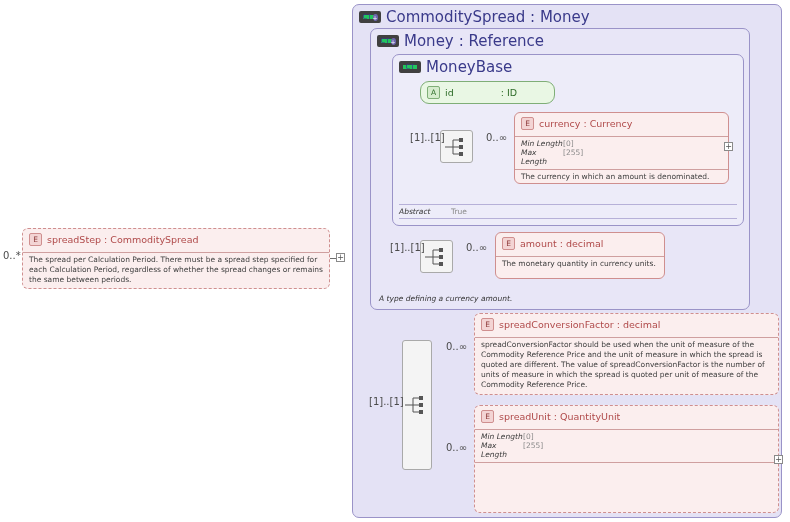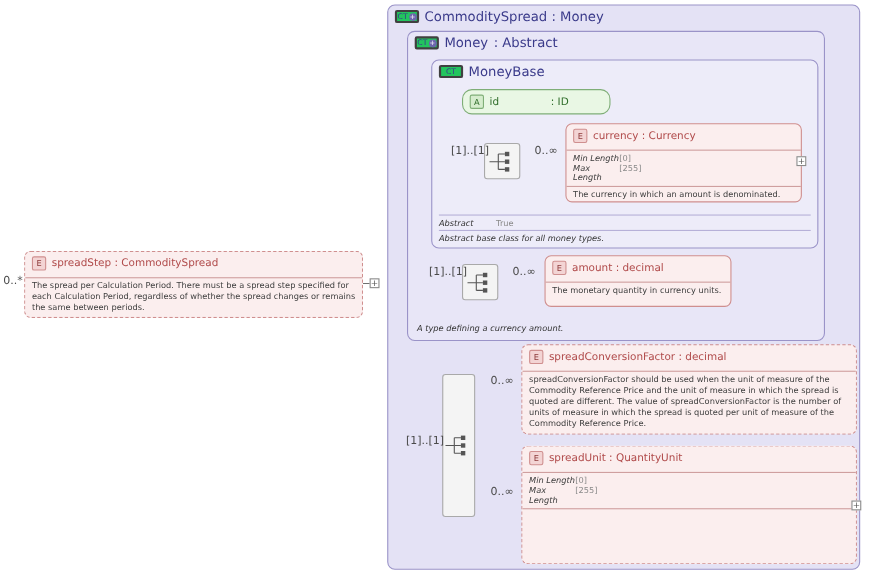--- a/index.html
+++ b/index.html
@@ -64,21 +64,21 @@
 
   
   .title-row {
     display: flex;
     align-items: center;
     gap: 5px;
     padding: 3px 6px 0 6px;
     white-space: nowrap;
   }
   .title-text {
-    font-size: 12px;
+    font-size: 15px;
     color: #3a3a8a;
   }
   .el-title {
     display: flex;
     align-items: center;
     gap: 5px;
     padding: 4px 6px;
     white-space: nowrap;
   }
   .el-title .name {
@@ -102,21 +102,21 @@
     display: inline-flex;
     align-items: center;
     justify-content: center;
     font-size: 7px;
     line-height: 1;
     font-family: "DejaVu Sans", "Liberation Sans", sans-serif;
     box-sizing: border-box;
   }
   .badge-ct {
     width: 22px; height: 12px;
-    border: 2px solid #404040;
+    border: 4px solid #404040;
     background: #22c55e;
     color: #3a3a8a;
     border-radius: 2px;
     gap: 1px;
   }
   .badge-ct .plus {
     display: inline-block;
     width: 7px; height: 7px;
     border-radius: 50%;
     background: #6d66ad;
@@ -275,40 +275,39 @@
     </div>
   </div>
 
   <div class="box ct-box inner2" style="left:370px; top:28px; width:380px; height:282px;">
     <div class="title-row">
       <span class="badge badge-ct">
         <span>CT</span>
           <span class="plus">+</span>
       </span>
       <span class="title-text">Money</span>
-      <span class="title-text">: Abstract</span>
+      <span class="title-text">: Reference</span>
     </div>
     <div class="doc-purple" style="position:absolute; left:8px; bottom:6px;">A type defining a currency amount.</div>
   </div>
 
   <div class="box ct-box inner3" style="left:392px; top:54px; width:352px; height:172px;">
     <div class="title-row">
       <span class="badge badge-ct">
         <span>CT</span>
       </span>
       <span class="title-text">MoneyBase</span>
     </div>
     <div style="position:absolute; left:0; right:0; bottom:4px;">
       <div class="sep-purple" style="margin-left:6px; margin-right:6px;"></div>
       <div class="abstract-row">
         <span class="k">Abstract</span>
         <span class="v">True</span>
       </div>
       <div class="sep-purple" style="margin-left:6px; margin-right:6px;"></div>
-      <div class="doc-purple" style="margin:0 6px;">Abstract base class for all money types.</div>
     </div>
   </div>
 
   <div class="box attr-box" style="left:420px; top:81px; width:135px; height:23px;">
     <div class="attr-title">
       <span class="badge badge-a">A</span>
       <span class="name">id</span>
       <span class="name" style="margin-left:42px;">: ID</span>
     </div>
   </div>

